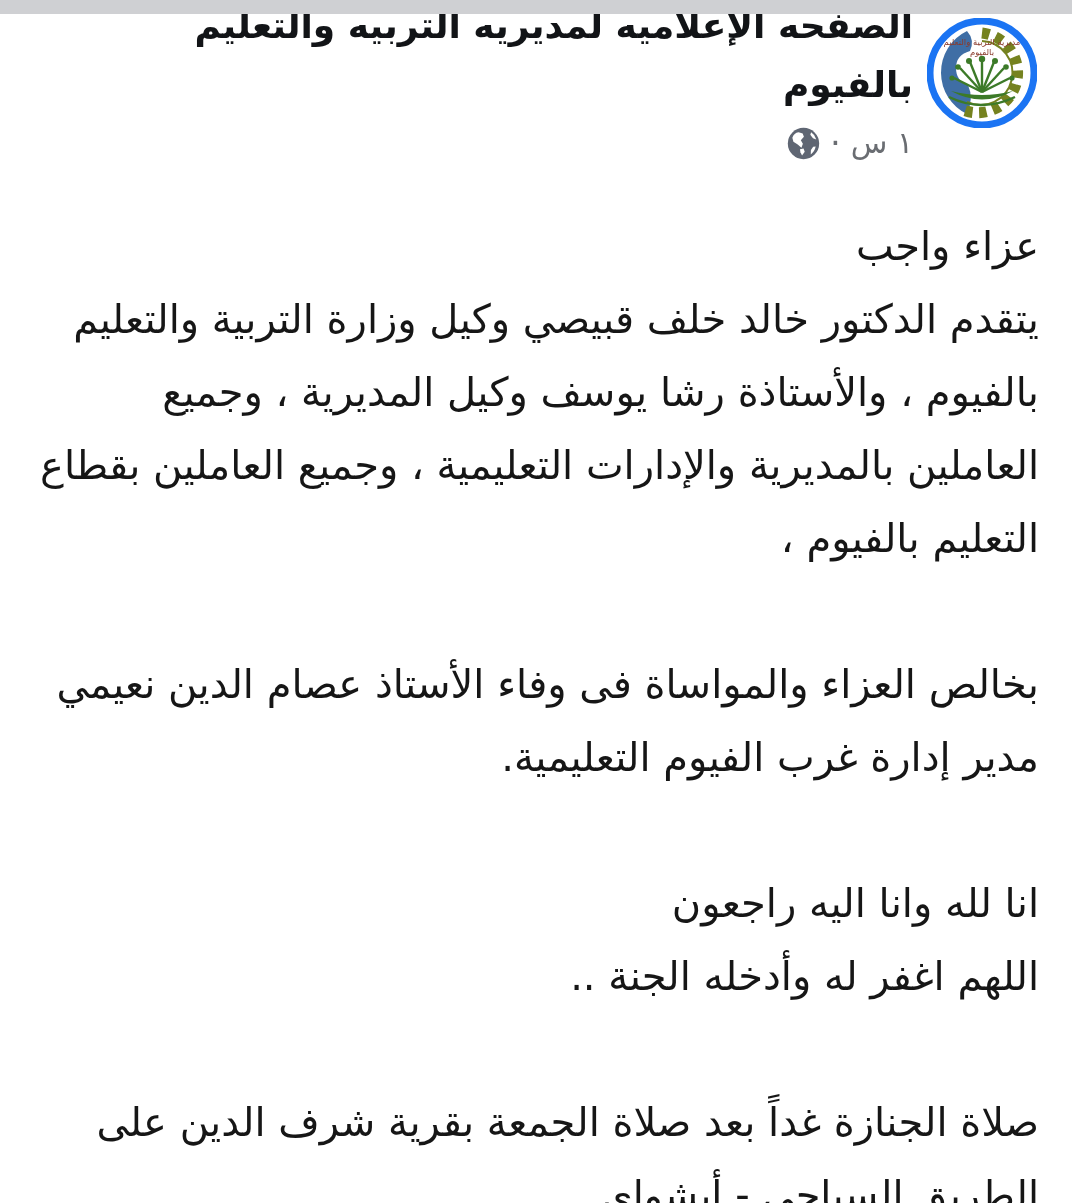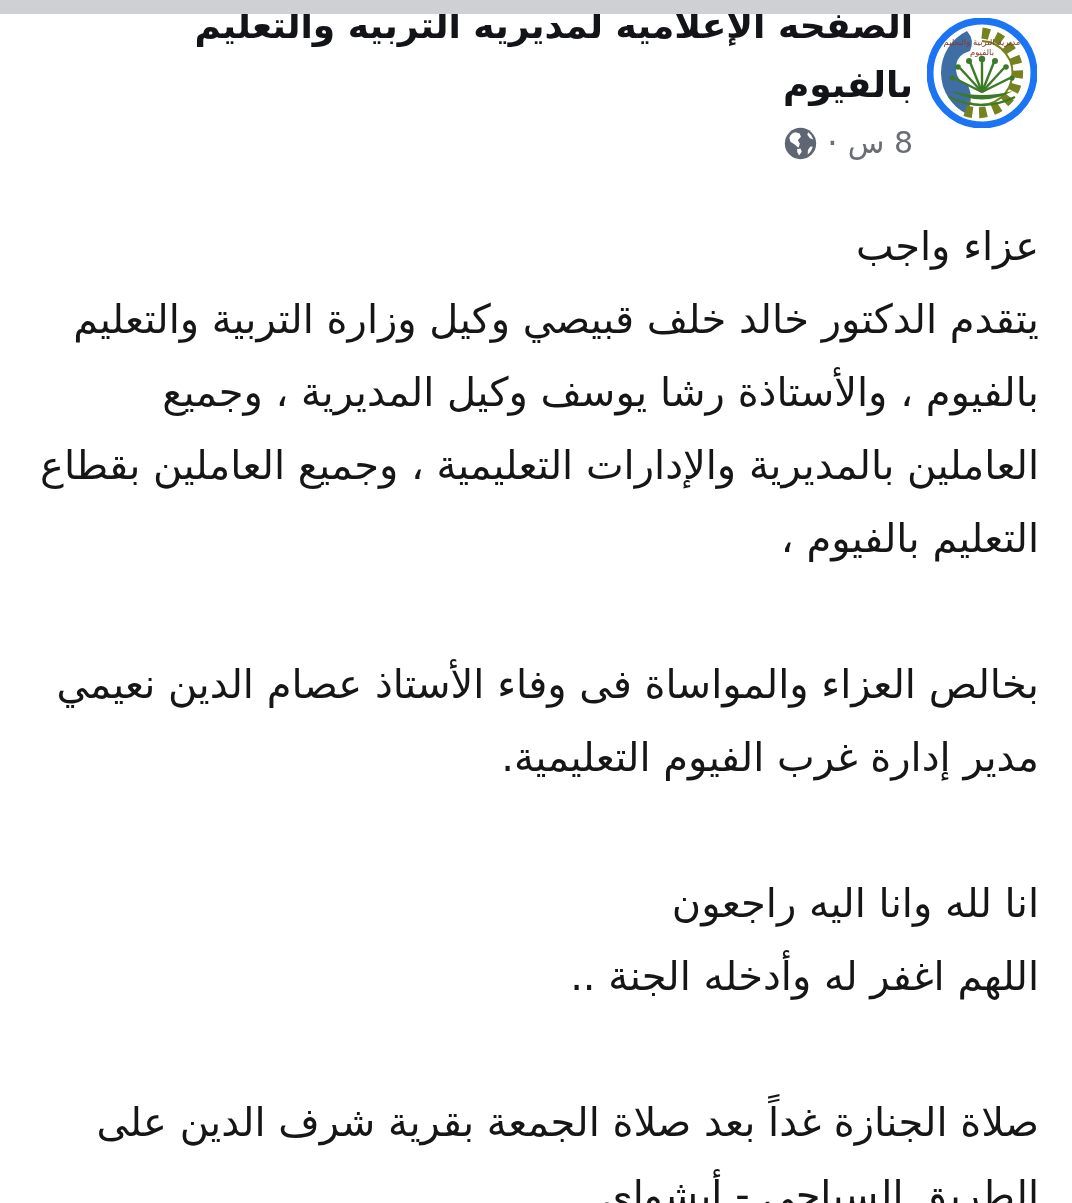--- a/index.html
+++ b/index.html
@@ -74,21 +74,21 @@
 
       <text x="55" y="27" font-size="8.5" fill="#8a3b2c" text-anchor="middle">مديرية التربية والتعليم</text>
       <text x="55" y="37" font-size="8.5" fill="#8a3b2c" text-anchor="middle">بالفيوم</text>
     </svg>
   </div>
 
   <div class="header-text">
     <div class="page-title">الصفحه الإعلاميه لمديريه التربيه والتعليم
 بالفيوم</div>
     <div class="meta-row">
-      <span>8 س</span>
+      <span>١ س</span>
       <span class="meta-dot">·</span>
       <svg class="globe" viewBox="0 0 16 16">
         <circle cx="8" cy="8" r="7.6" fill="#5f6673"></circle>
         <path d="M2.6 5.2 Q3.4 2.9 5.6 2.6 L7.6 3.1 L8.2 4.7 L6.7 6.4 L7.7 8.1 L7 10 L5.2 8.5 L3.1 7.2 Z" fill="#ffffff"></path>
         <path d="M6.3 10.8 L8 10.4 L8.6 12 L7.3 13.8 L6.5 12.3 Z" fill="#ffffff"></path>
         <path d="M11.7 2.6 Q13.6 3.8 14.2 6 L12.6 5.4 L11.3 3.8 Z" fill="#ffffff"></path>
         <path d="M13.9 9.5 Q13.4 12 11.5 13.3 L11.6 11.2 L12.7 9.6 Z" fill="#ffffff"></path>
       </svg>
     </div>
   </div>

